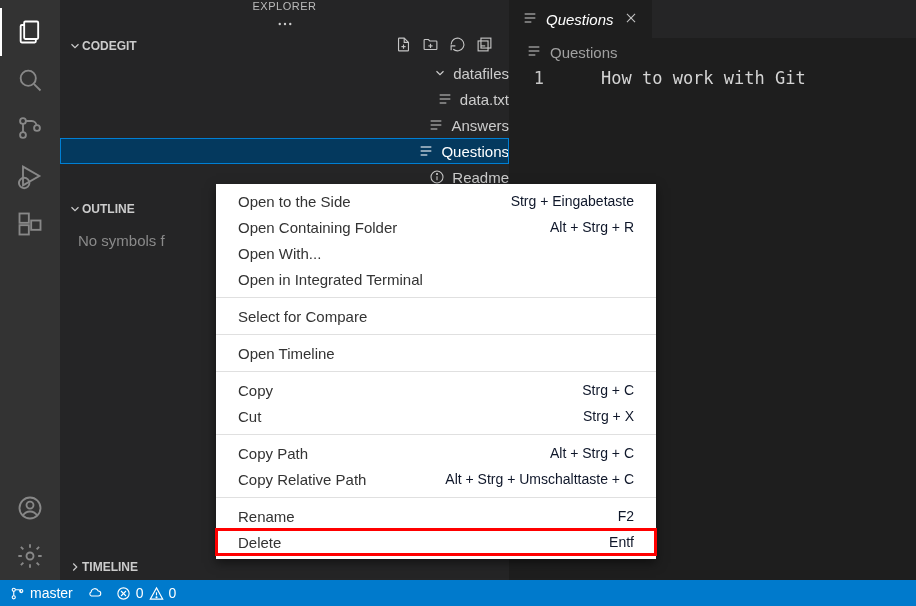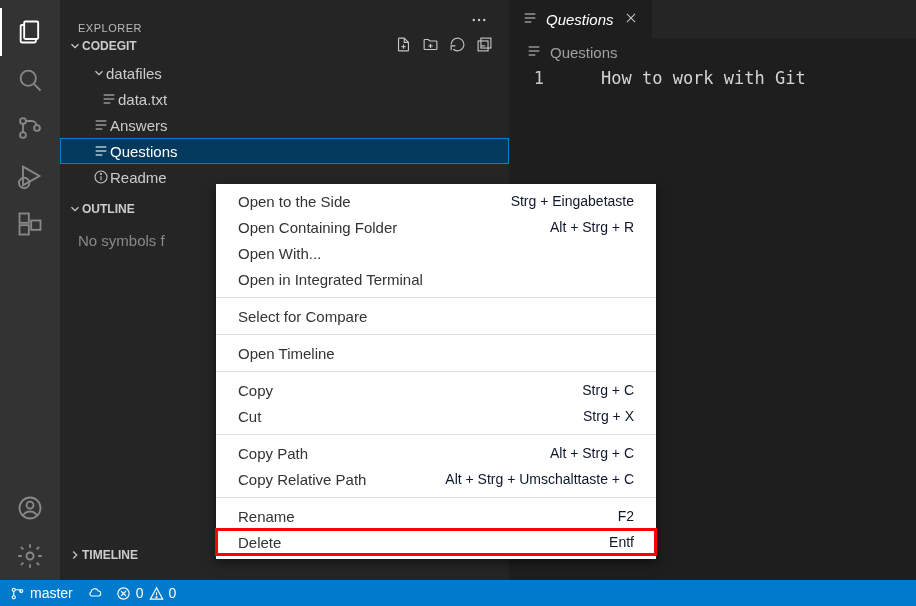--- a/index.html
+++ b/index.html
@@ -39,25 +39,26 @@
 
   
   .sidebar {
     width: 450px;
     background: #252526;
     display: flex; flex-direction: column;
     border-right: 1px solid #1e1e1e;
   }
   .sidebar-header {
     height: 34px;
-    display: flex; align-items: flex-end;
+    display: flex; align-items: center;
     padding: 0 18px;
     font-size: 11px;
     letter-spacing: 0.5px;
     color: #bbbbbb;
+    flex-direction: column;
   }
   .sidebar-header .hspacer { flex: 1; }
   .ellipsis-icon { color: #cccccc; cursor: pointer; padding: 3px; }
 
   .sidebar-section-head {
     display: flex; align-items: center;
     padding: 2px 8px;
     font-size: 12px;
     font-weight: 700;
     color: #cccccc;
@@ -68,20 +69,22 @@
   .section-actions span, .section-actions svg { cursor: pointer; }
 
   .tree { padding: 2px 0; }
   .tree-row {
     display: flex; align-items: center;
     height: 26px;
     padding-left: 16px;
     font-size: 15px;
     color: #cccccc;
     cursor: pointer;
+    gap: 6px;
+    justify-content: flex-end;
   }
   .tree-row.indent1 { padding-left: 32px; }
   .tree-row.indent2 { padding-left: 40px; }
   .tree-row.selected {
     background: #04395e;
     outline: 1px solid #007fd4;
     outline-offset: -1px;
     color: #ffffff;
   }
   .tree-row .fi { width: 18px; display: inline-flex; justify-content: center; color: #c5c5c5; }
@@ -332,21 +335,21 @@
     <div class="sidebar-section-head" style="margin-top:8px">
       <svg class="chev" viewBox="0 0 24 24" fill="none" stroke="currentColor" stroke-width="2">
           <polyline points="6 9 12 15 18 9"></polyline>
         </svg>
       <span>OUTLINE</span>
     </div>
     <div class="outline-empty">No symbols f</div>
 
     <div style="flex:1"></div>
 
-    <div class="sidebar-section-head" style="padding-bottom:18px">
+    <div class="sidebar-section-head" style="padding-bottom:6px">
       <svg class="chev" viewBox="0 0 24 24" fill="none" stroke="currentColor" stroke-width="2">
           <polyline points="9 6 15 12 9 18"></polyline>
         </svg>
       <span>TIMELINE</span>
     </div>
   </div>
 
   <div class="editor">
     <div class="tabs">
       <div class="tab">

